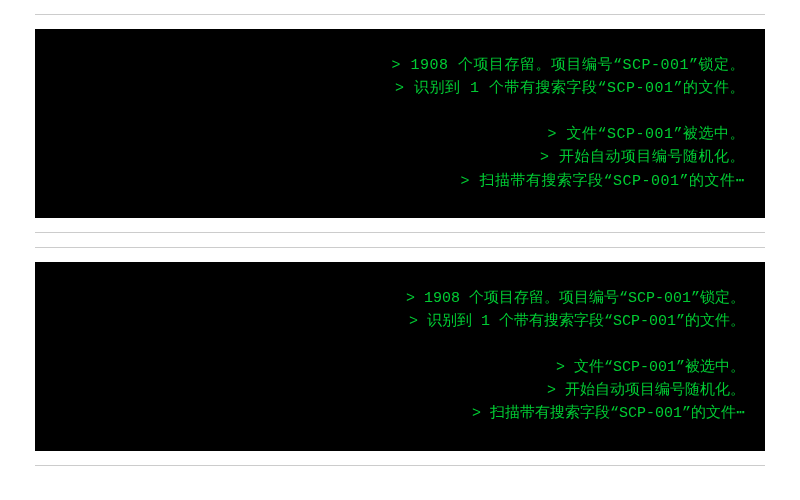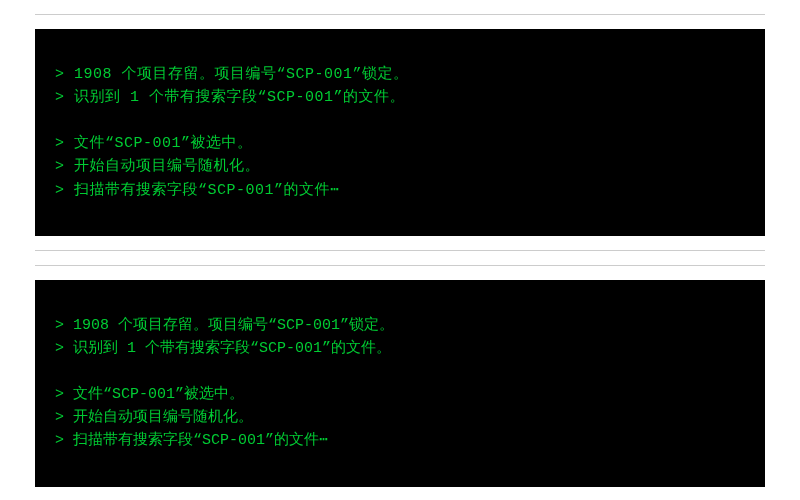--- a/index.html
+++ b/index.html
@@ -22,22 +22,23 @@
       border: none;
       border-top: 1px solid #ccc;
       margin: 14px 0;
     }
     .terminal {
       background: #000000;
       color: #00cc33;
       font-family: "Courier New", Consolas, Monaco, monospace;
       font-size: 15px;
       line-height: 1.55;
-      padding: 34px 20px;
+      padding: 25px 20px;
       margin: 14px 0;
+      text-align: right;
     }
     .terminal .line {
       white-space: pre-wrap;
     }
     .terminal.wide .line {
       letter-spacing: 0.5px;
     }
     .terminal .blank {
       height: 1.5em;
     }

